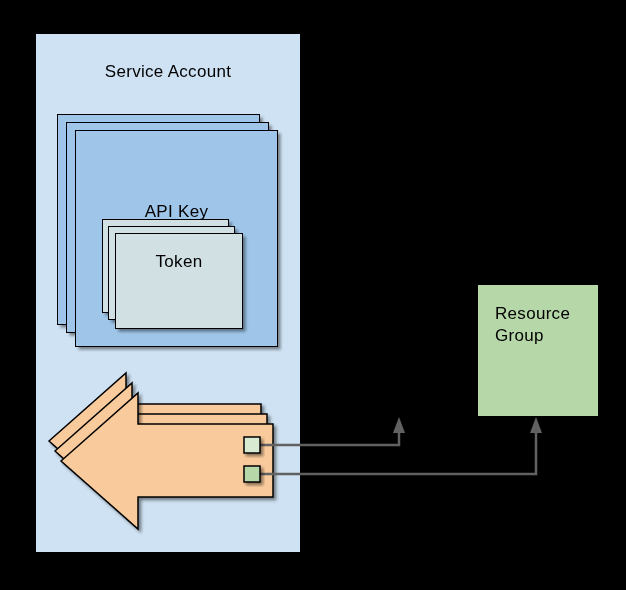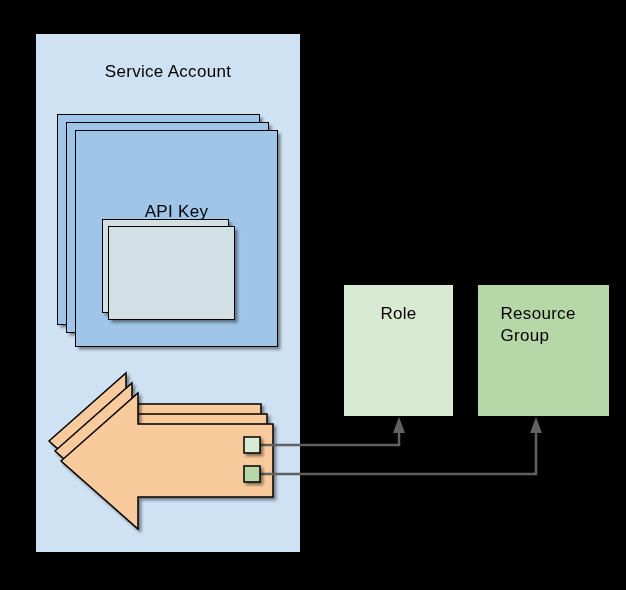--- a/index.html
+++ b/index.html
@@ -25,21 +25,21 @@
 
   
   #token-back  { left:102px; top:219px; width:127px; height:94px; }
   #token-mid   { left:108px; top:226px; width:127px; height:94px; }
   #token-front { left:115px; top:233px; width:128px; height:96px; }
   #token-front .title { position:absolute; top:17px; left:0; right:0; text-align:center; }
 
   
   #role { left:344px; top:285px; width:109px; height:131px; }
   #role .title { position:absolute; top:18px; left:0; right:0; text-align:center; }
-  #resource-group { left:478px; top:285px; width:131px; height:131px; }
+  #resource-group { left:478px; top:285px; width:120px; height:131px; }
   #resource-group .title { margin:18px auto 0 auto; width:86px; text-align:left; }
 
   
   #overlay { position:absolute; left:0; top:0; z-index:5; pointer-events:none; }
 
   
   #role-binding-label {
     position:absolute; left:90px; top:449px; width:140px;
     text-align:center; z-index:6;
   }
@@ -54,24 +54,24 @@
   </div>
 
   <div id="api-back" class="box" style="background-color: rgb(159, 197, 232);"></div>
   <div id="api-mid" class="box" style="background-color: rgb(159, 197, 232);"></div>
   <div id="api-front" class="box" style="background-color: rgb(159, 197, 232);">
     <div class="title label">API Key</div>
   </div>
 
   <div id="token-back" class="box" style="background-color: rgb(208, 224, 227);"></div>
   <div id="token-mid" class="box" style="background-color: rgb(208, 224, 227);"></div>
+  <div id="token-front" class="box" style="background-color: rgb(208, 224, 227);">
+    <div class="title label">Token</div>
+  </div>
 
-  <div id="role" class="flat" style="background-color: rgb(217, 234, 211);">
-    <div class="title label">Role</div>
-  </div>
 
   <div id="resource-group" class="flat" style="background-color: rgb(182, 215, 168);">
     <div class="title label">Resource Group</div>
   </div>
 
   <svg id="overlay" width="626" height="590" viewBox="0 0 626 590">
     <defs>
       <filter id="ds" x="-30%" y="-30%" width="160%" height="160%">
         <feDropShadow dx="2.5" dy="2.5" stdDeviation="1.5" flood-color="#000000" flood-opacity="0.45"></feDropShadow>
       </filter>

